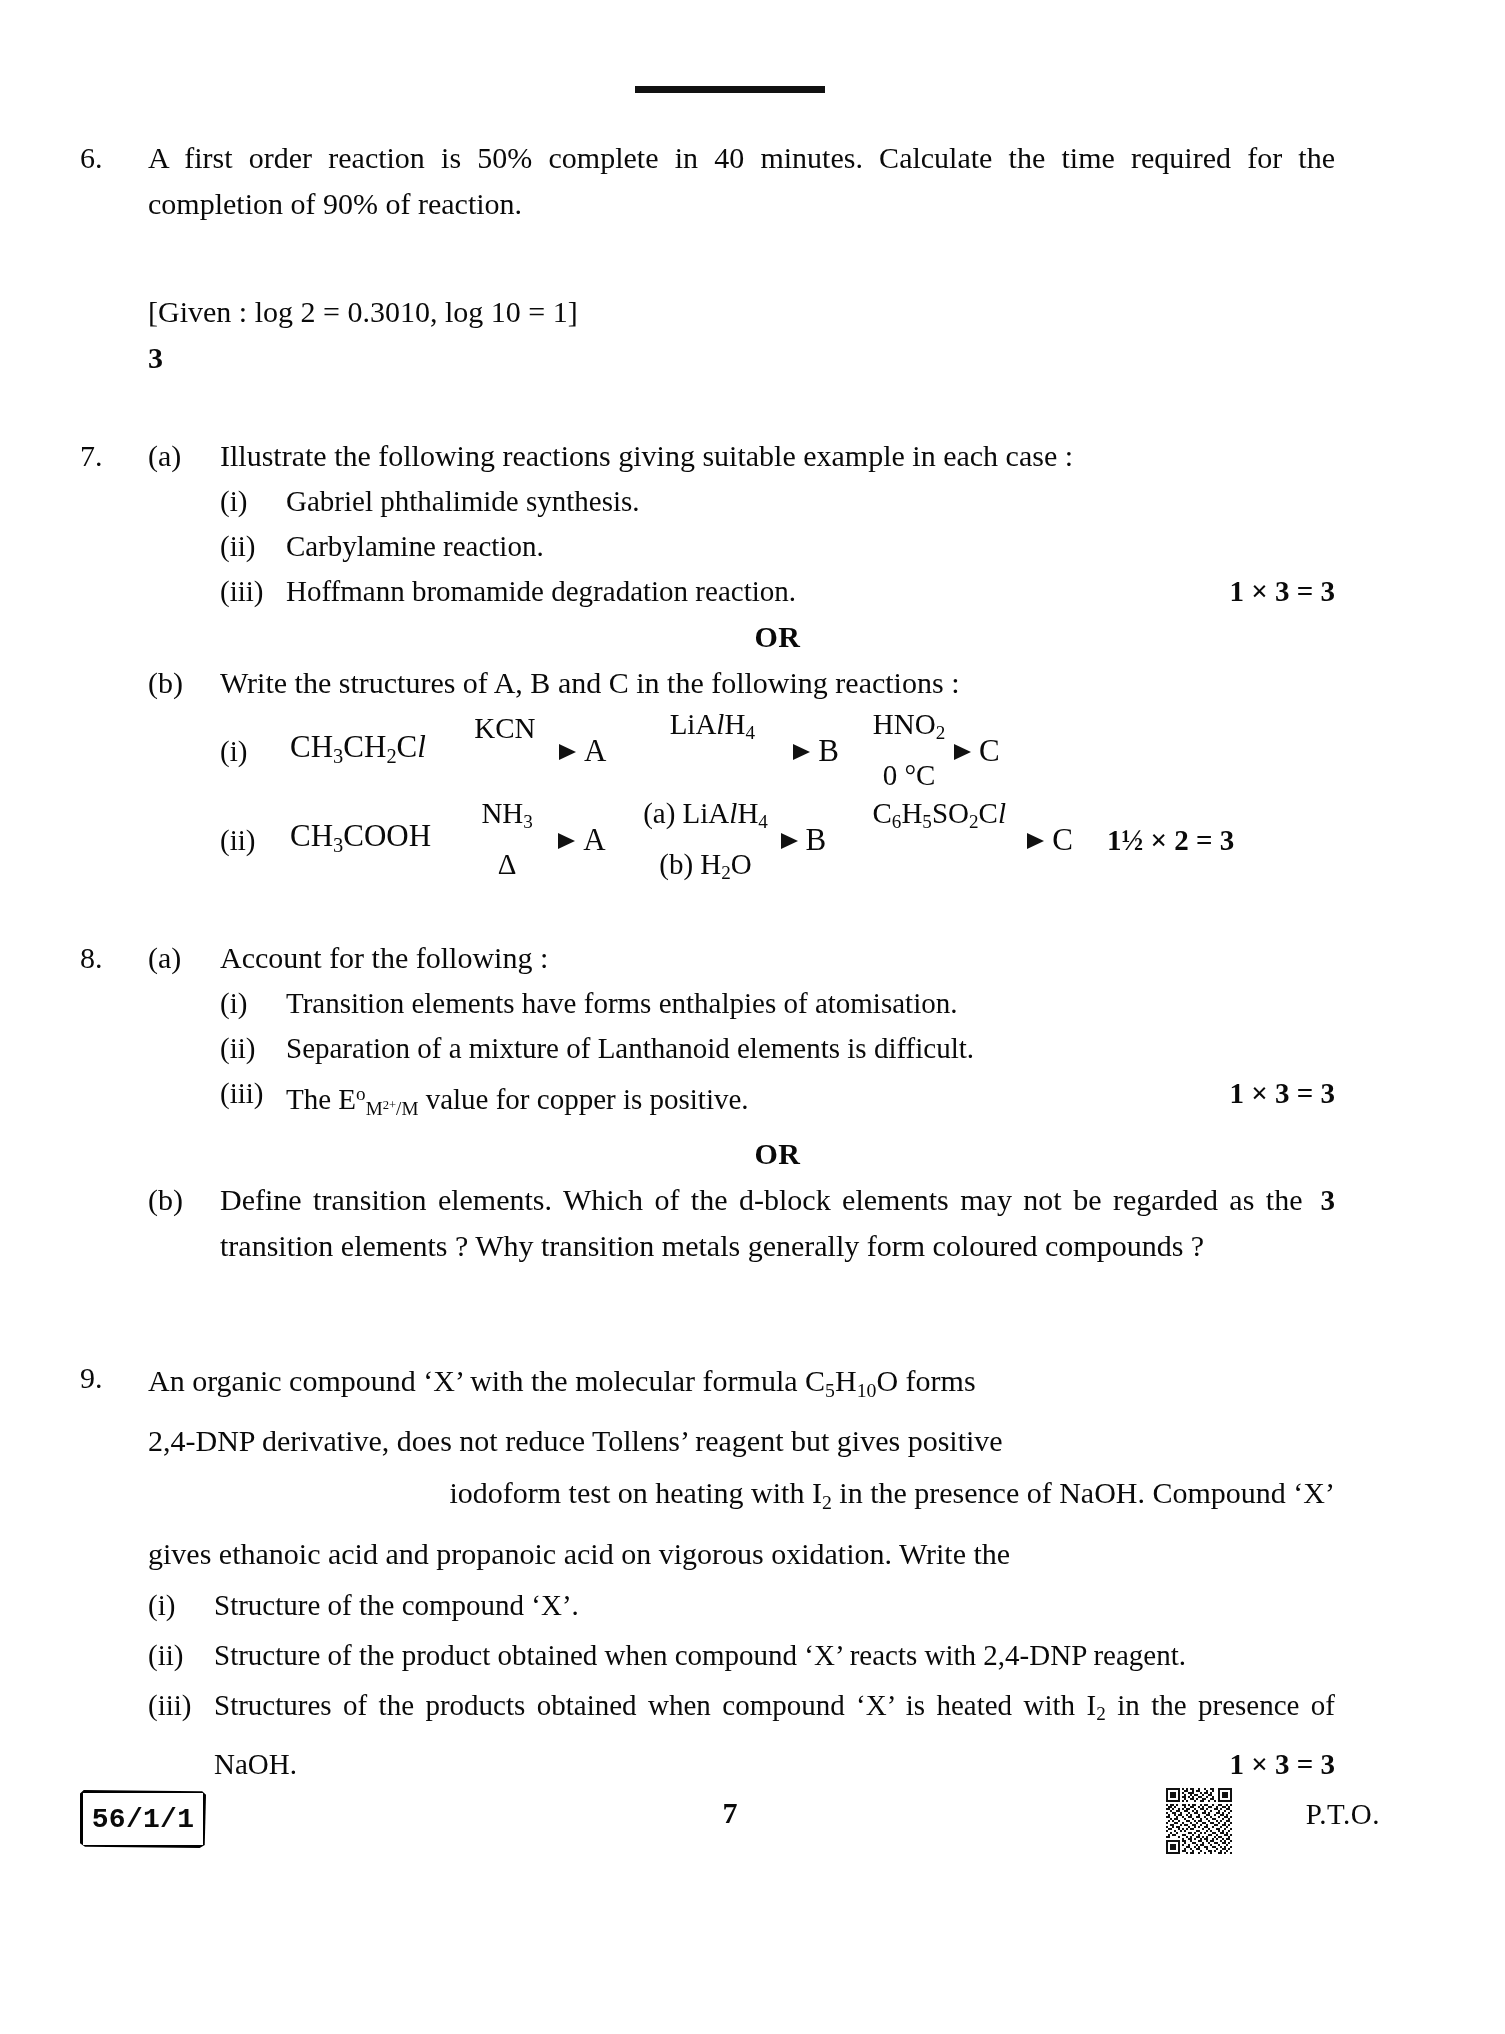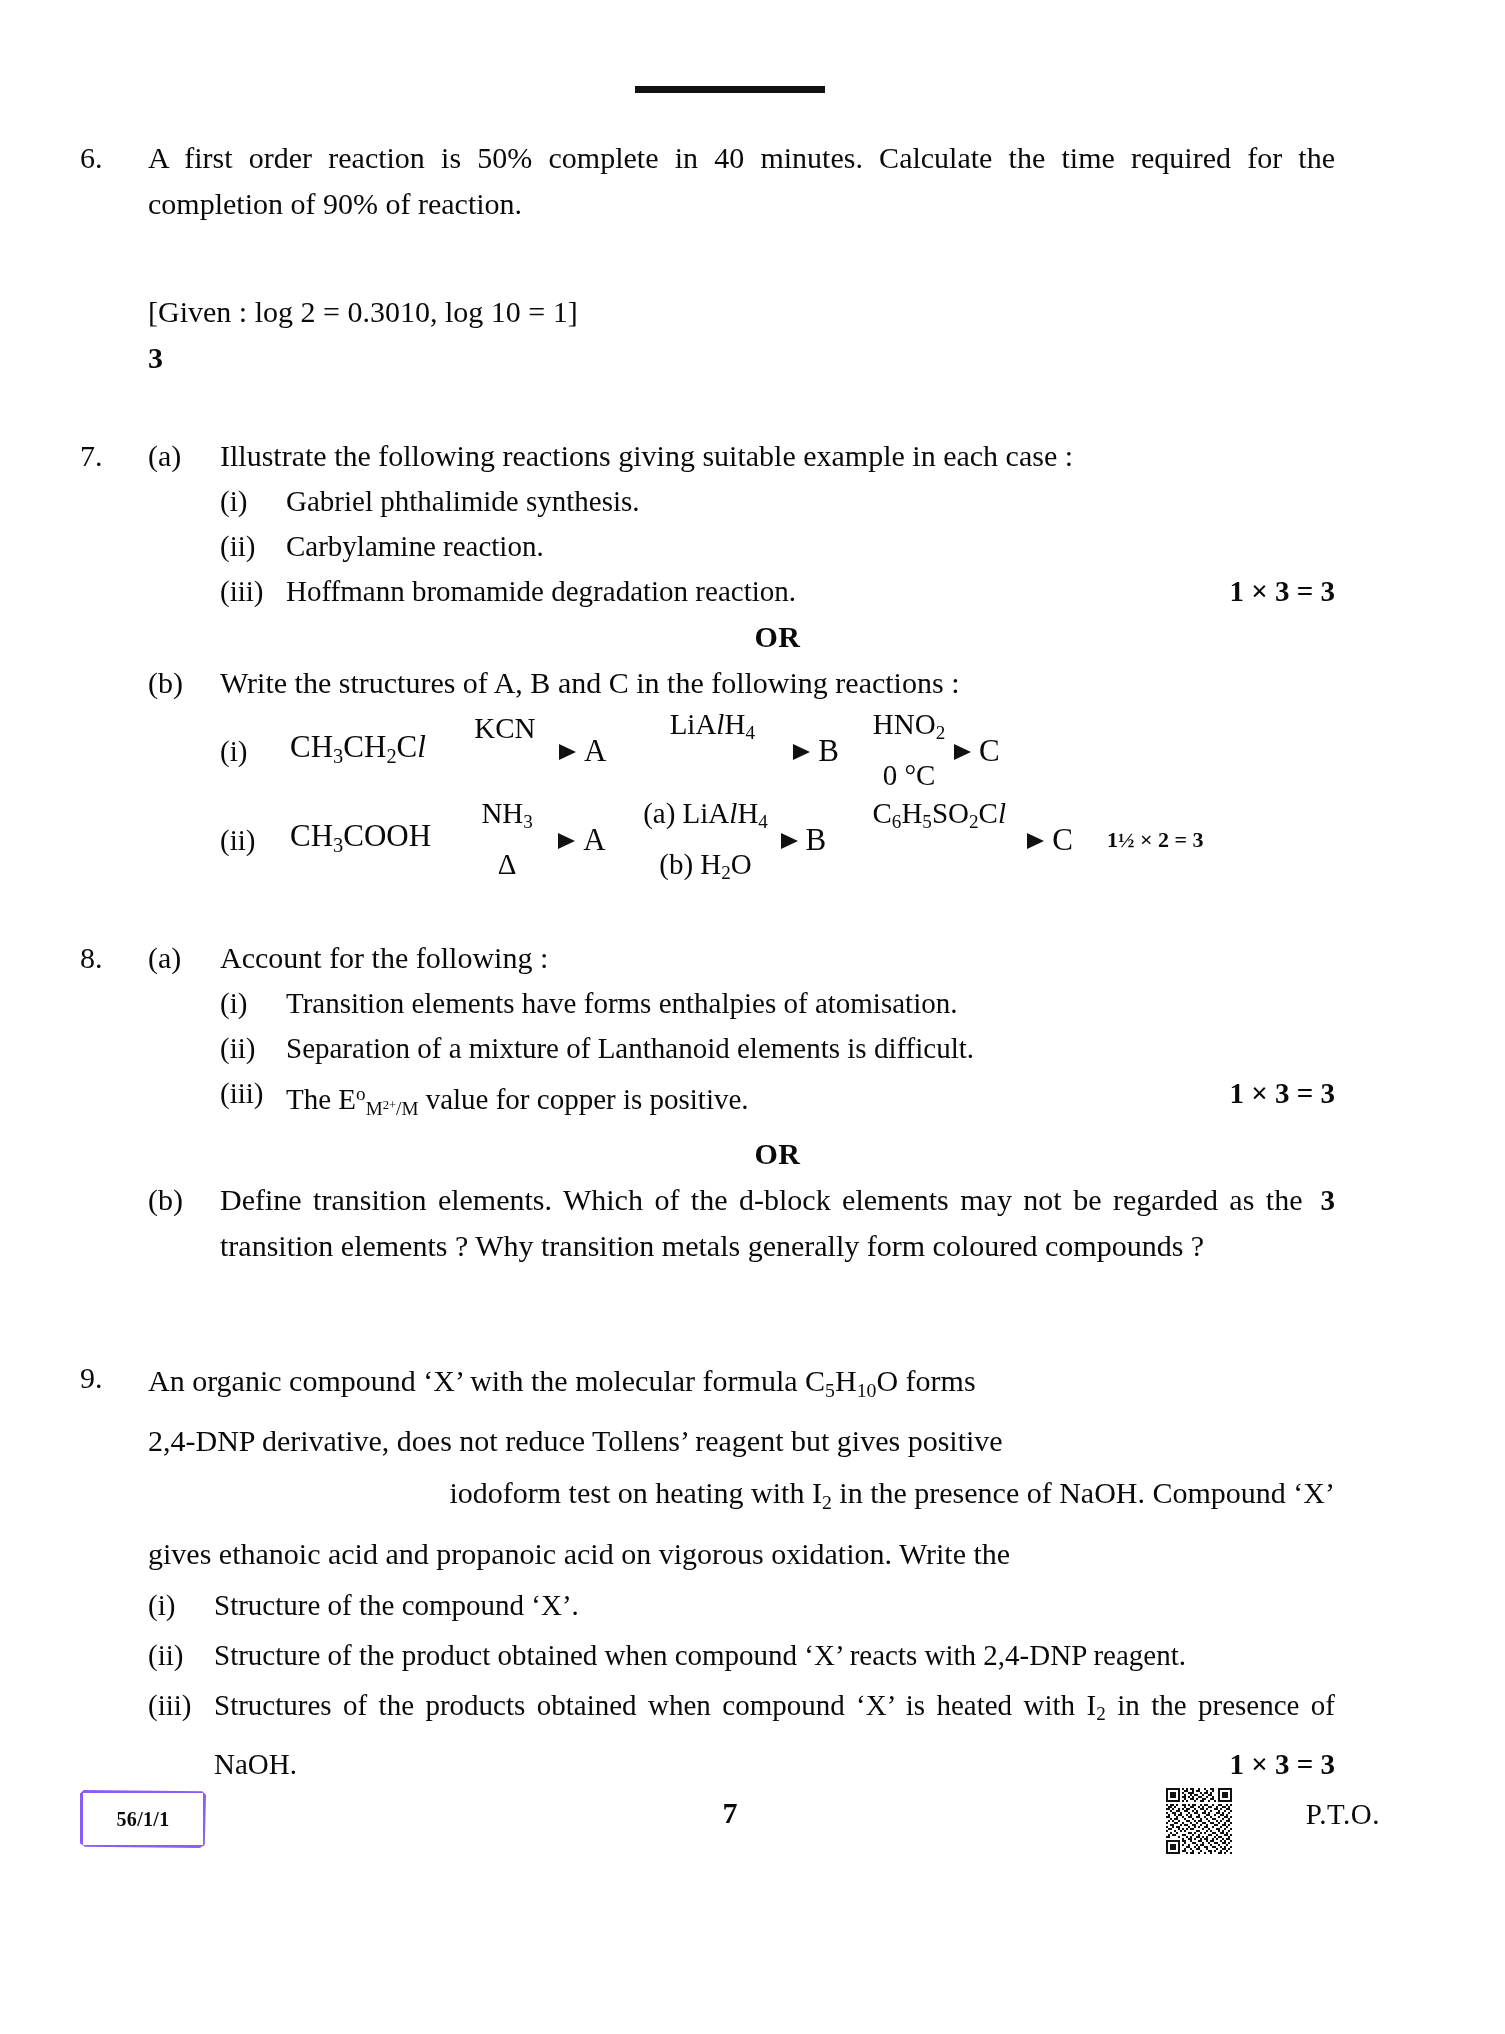--- a/index.html
+++ b/index.html
@@ -153,47 +153,48 @@
     position: absolute;
     top: 9px;
     left: 50%;
     transform: translateX(-50%);
     font-size: 29px;
     white-space: nowrap;
     line-height: 1.05;
   }
   .rxn-marks {
     font-weight: bold;
-    font-size: 22px;
+    font-size: 29px;
     margin-left: 30px;
   }
 
   
   .footer {
     position: absolute;
     left: 80px;
     top: 1790px;
     width: 1300px;
     height: 80px;
   }
   .code-box {
     position: absolute;
     left: 0; top: 0;
     width: 120px;
     height: 52px;
-    border: 3px solid #8b5cf6;
+    border: 3px solid #000000;
     border-radius: 3px;
     display: flex;
     align-items: center;
     justify-content: center;
     font-weight: bold;
-    font-size: 20px;
+    font-size: 28px;
     letter-spacing: 0.3px;
     
     clip-path: polygon(0% 6%, 3% 0%, 97% 2%, 100% 8%, 99% 95%, 95% 100%, 4% 98%, 0% 92%);
+    font-family: Liberation Mono, monospace;
   }
   .page-no {
     position: absolute;
     left: 0; right: 0;
     top: 6px;
     text-align: center;
     font-size: 30px;
     font-weight: bold;
   }
   .qr {

